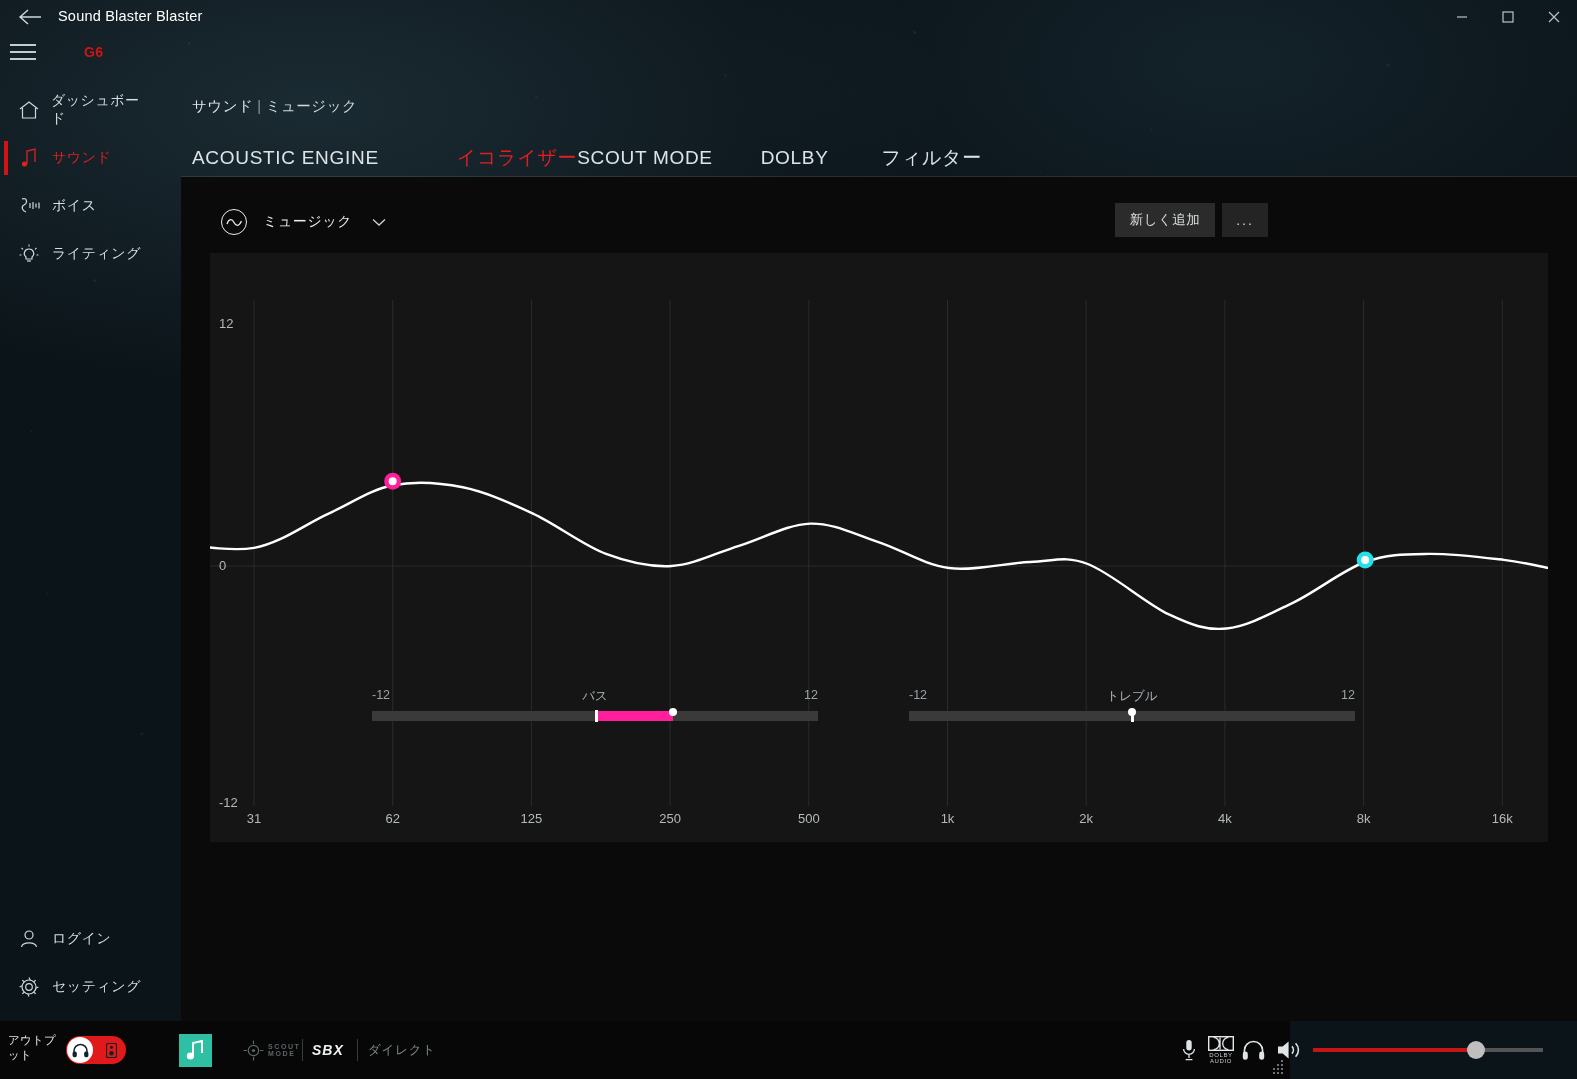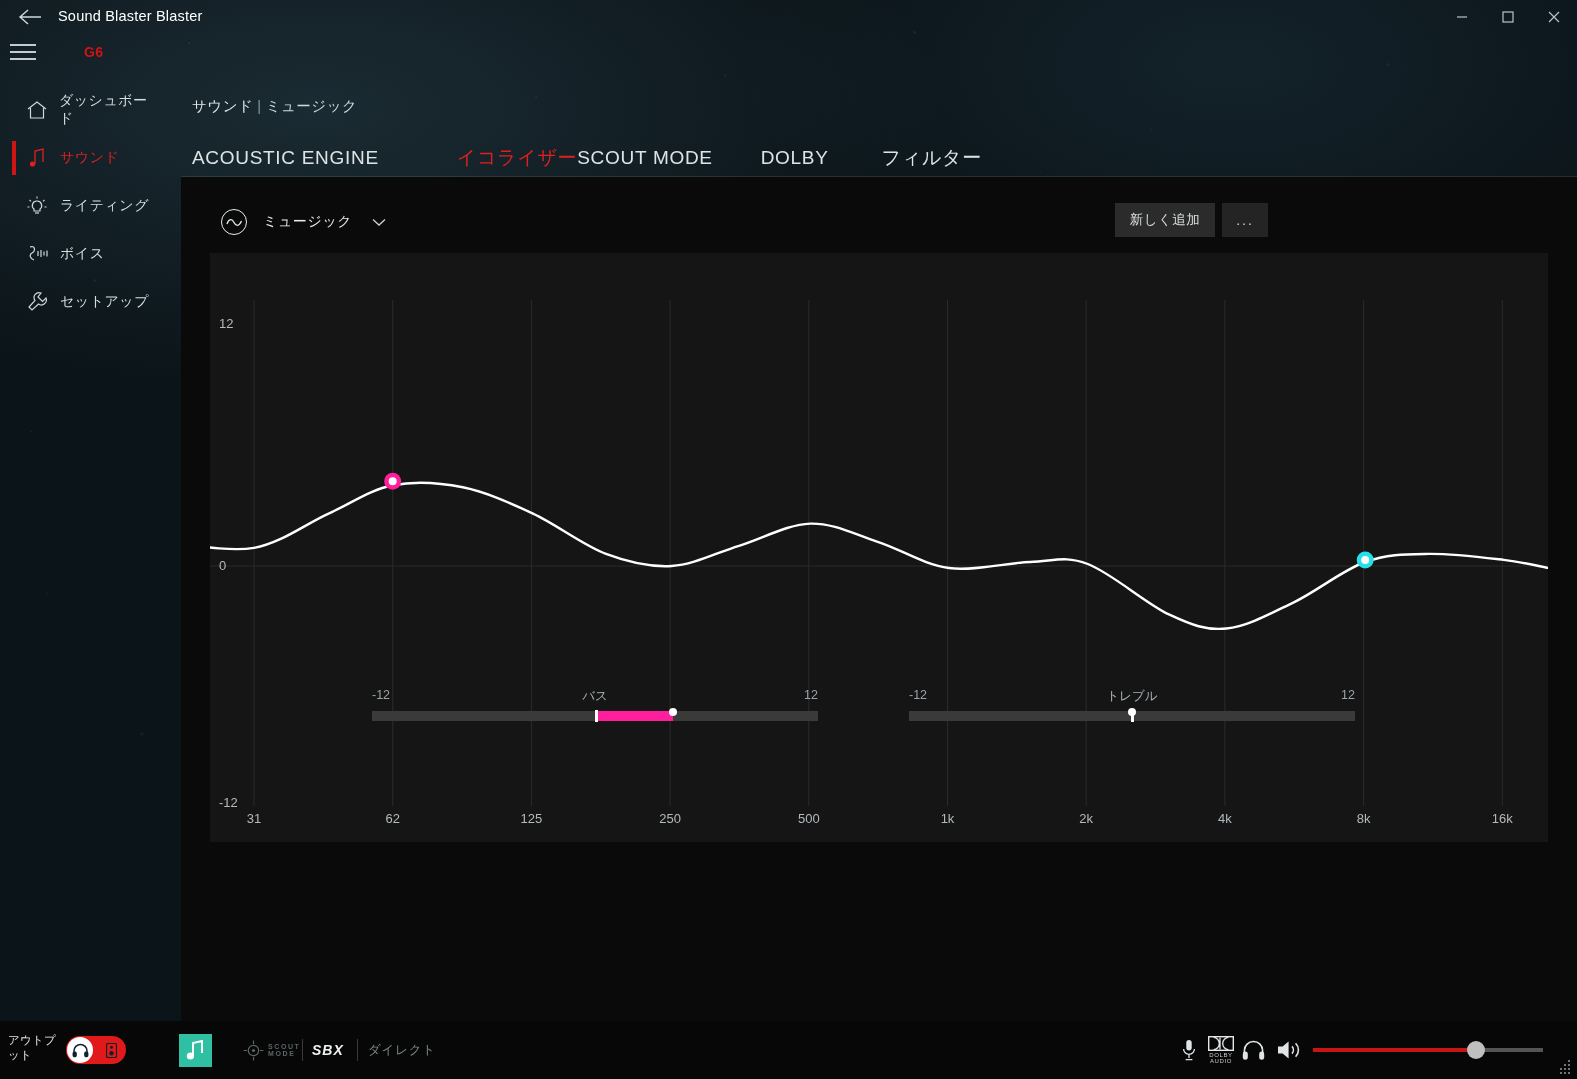--- a/index.html
+++ b/index.html
@@ -70,21 +70,21 @@
     cursor: pointer; z-index: 5;
   }
   .hamburger span { display: block; height: 2px; width: 26px; background: #c2ccd1; }
   .device-label {
     position: absolute; left: 84px; top: 44px;
     font-size: 14px; color: #d01414; font-weight: 600; letter-spacing: .3px; z-index: 5;
   }
 
   
   .sidebar {
-    position: absolute; left: 12px; top: 76px; width: 147px; height: 945px;
+    position: absolute; left: 4px; top: 76px; width: 147px; height: 945px;
     z-index: 4;
   }
   .nav-item {
     position: relative; height: 48px; display: flex; align-items: center;
     padding-left: 14px; cursor: pointer; color: #d7dee1;
   }
   .nav-item .nicon {
     width: 34px; display: flex; align-items: center; justify-content: flex-start;
     color: #cfd8dc;
   }
@@ -177,21 +177,21 @@
   }
   .slider-fill { position: absolute; top: 0; height: 10px; background: #ff1f9c; }
   .slider-marker { position: absolute; top: -1px; width: 3px; height: 12px; background: #ffffff; }
   .slider-dot {
     position: absolute; top: 20px; width: 8px; height: 8px; border-radius: 50%;
     background: #ffffff; transform: translateX(-50%);
   }
 
   
   .bottombar {
-    position: absolute; left: 0; bottom: 0; width: 1577px; height: 58px;
+    position: absolute; left: 0; bottom: 0; width: 1290px; height: 58px;
     background: #070707; z-index: 6; display: flex; align-items: center;
   }
   .out-label {
     position: absolute; left: 8px; top: 12px; width: 56px;
     font-size: 11.5px; color: #e4e9eb; line-height: 15px; letter-spacing: .2px;
   }
   .out-toggle {
     position: absolute; left: 66px; top: 15px; width: 60px; height: 28px;
     background: #e01a1a; border-radius: 14px; cursor: pointer;
   }
@@ -283,47 +283,60 @@
         <span class="nicon">
           <svg width="22" height="22" viewBox="0 0 22 22">
             <path d="M9 17 V4 L17 2 V15" stroke="currentColor" stroke-width="1.3" fill="none"></path>
             <circle cx="6.5" cy="17" r="2.6" fill="currentColor"></circle>
           </svg>
         </span>
         <span class="nlabel">サウンド</span>
       </div>
       <div class="nav-item">
         <span class="nicon">
+          <svg width="24" height="20" viewBox="0 0 24 20">
+            <path d="M4 3 C9 1 10 7 6 9 C3 10.5 4 15 8 16" stroke="currentColor" stroke-width="1.2" fill="none"></path>
+            <path d="M12 12 V7 M15 13 V6 M18 11.5 V7.5 M21 12.5 V6.5" stroke="currentColor" stroke-width="1.2"></path>
+          </svg>
+        </span>
+        <span class="nlabel">ボイス</span>
+      </div>
+      <div class="nav-item">
+        <span class="nicon">
           <svg width="22" height="22" viewBox="0 0 22 22">
             <path d="M11 6 A4.5 4.5 0 0 1 14 14 V16 H8 V14 A4.5 4.5 0 0 1 11 6 Z" stroke="currentColor" stroke-width="1.2" fill="none"></path>
             <path d="M9 18 H13" stroke="currentColor" stroke-width="1.2"></path>
             <path d="M11 1.5 V3.5 M3.5 5 L5 6.4 M18.5 5 L17 6.4 M1.5 12 H3.5 M18.5 12 H20.5" stroke="currentColor" stroke-width="1.1"></path>
           </svg>
         </span>
         <span class="nlabel">ライティング</span>
       </div>
-      <div class="nav-item">
-        <span class="nicon">
-          <svg width="24" height="20" viewBox="0 0 24 20">
-            <path d="M4 3 C9 1 10 7 6 9 C3 10.5 4 15 8 16" stroke="currentColor" stroke-width="1.2" fill="none"></path>
-            <path d="M12 12 V7 M15 13 V6 M18 11.5 V7.5 M21 12.5 V6.5" stroke="currentColor" stroke-width="1.2"></path>
-          </svg>
-        </span>
-        <span class="nlabel">ボイス</span>
-      </div>
+    </div>
+
+    <div id="nav-bottom">
       <div class="nav-item">
         <span class="nicon">
           <svg width="22" height="22" viewBox="0 0 22 22">
-            <path d="M15 2 A5 5 0 0 0 9 9.5 L3 16 L6 19 L12.5 13 A5 5 0 0 0 20 7 L16.5 10.5 L12 6 Z" stroke="currentColor" stroke-width="1.2" fill="none"></path>
+            <circle cx="11" cy="7" r="4" stroke="currentColor" stroke-width="1.2" fill="none"></circle>
+            <path d="M3.5 19 C4.5 13.5 17.5 13.5 18.5 19" stroke="currentColor" stroke-width="1.2" fill="none"></path>
           </svg>
         </span>
-        <span class="nlabel">セットアップ</span>
-      </div>
-    </div>
-
+        <span class="nlabel">ログイン</span>
+      </div>
+      <div class="nav-item">
+        <span class="nicon">
+          <svg width="22" height="22" viewBox="0 0 22 22">
+            <circle cx="11" cy="11" r="3.3" stroke="currentColor" stroke-width="1.2" fill="none"></circle>
+            <path d="M11 1.6 L12.3 4.2 M11 20.4 L9.7 17.8 M1.6 11 L4.2 9.7 M20.4 11 L17.8 12.3 M4.3 4.3 L6.6 6 M17.7 17.7 L15.4 16 M4.3 17.7 L6.6 16 M17.7 4.3 L15.4 6" stroke="currentColor" stroke-width="1.2"></path>
+            <circle cx="11" cy="11" r="7" stroke="currentColor" stroke-width="1.2" fill="none"></circle>
+          </svg>
+        </span>
+        <span class="nlabel">セッティング</span>
+      </div>
+    </div>
   </div>
 
   <div class="content">
 
     <div class="breadcrumb">
       <span>サウンド</span><span class="sep">|</span><span class="sub">ミュージック</span>
     </div>
 
     <div class="tabs">
       <div class="tab" style="margin-left:11px;">ACOUSTIC ENGINE</div>

